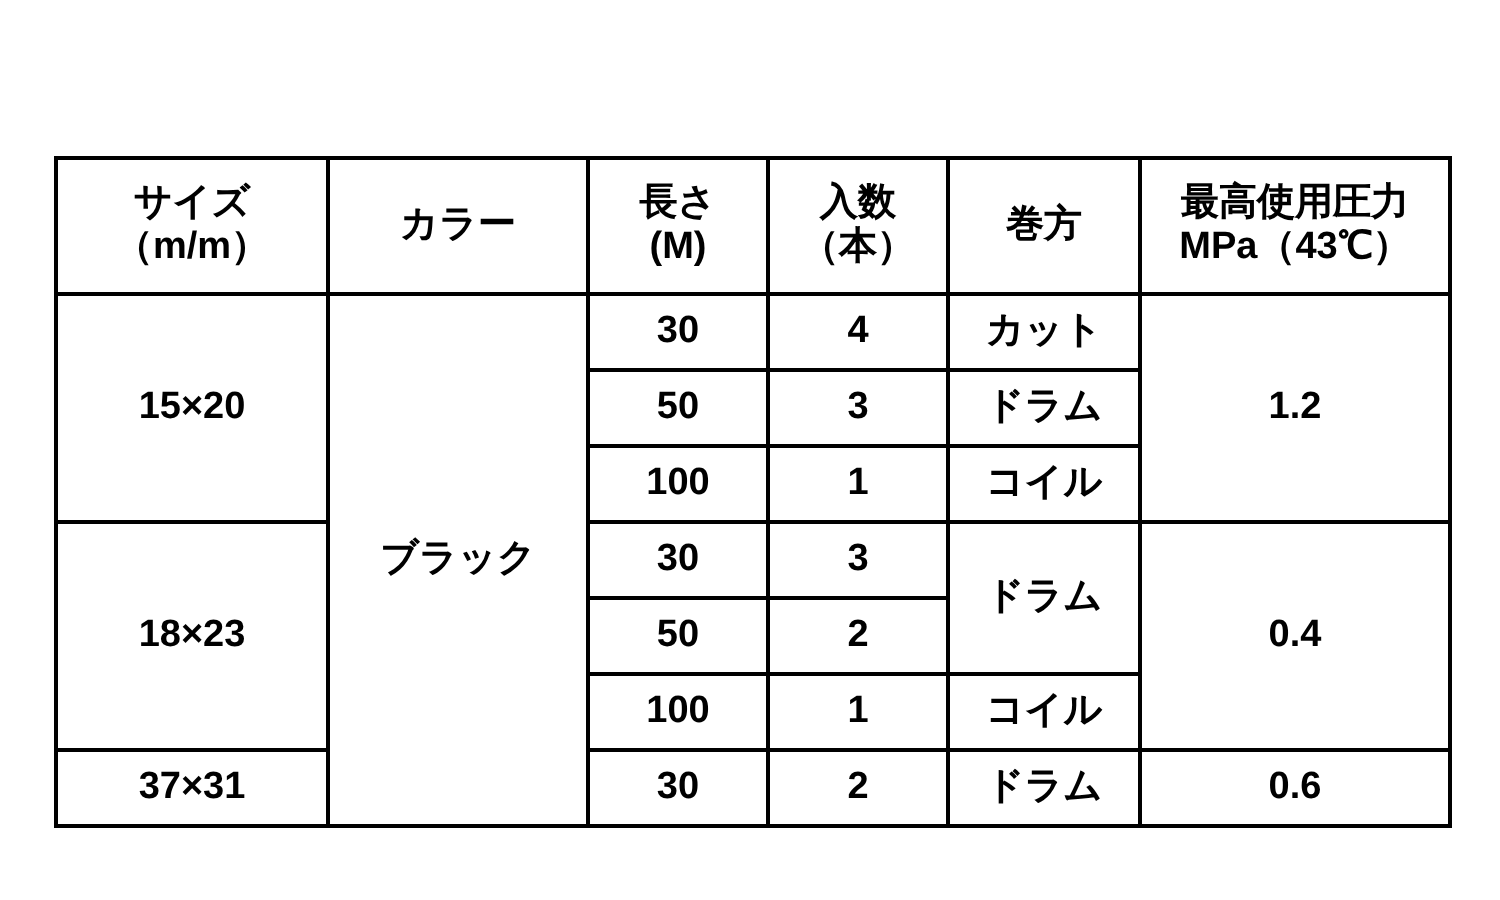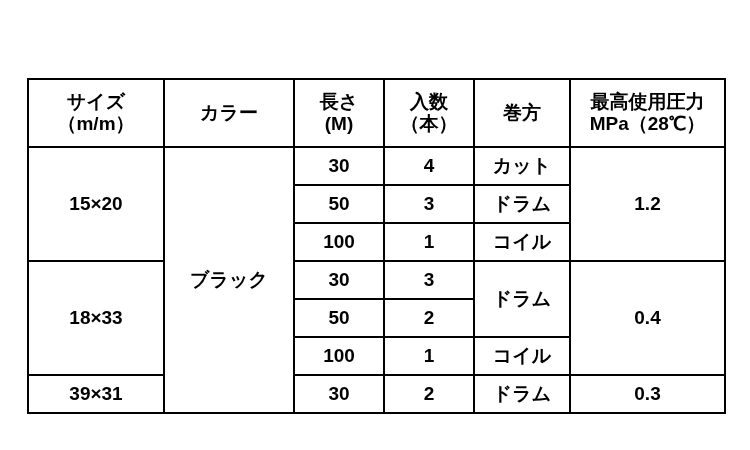--- a/index.html
+++ b/index.html
@@ -102,21 +102,21 @@
         </td>
         <td>
           <span class="hdr-line1 nowrap">入数</span>
           <span class="hdr-line2 nowrap">（本）</span>
         </td>
         <td>
           <span class="hdr-line1 nowrap">巻方</span>
         </td>
         <td>
           <span class="hdr-line1 nowrap">最高使用圧力</span>
-          <span class="hdr-line2 nowrap">MPa（28℃）</span>
+          <span class="hdr-line2 nowrap">MPa（43℃）</span>
         </td>
       </tr>
     </thead>
     <tbody>
 
       <tr>
         <td class="size-cell" rowspan="3">15×20</td>
         <td class="color-cell" rowspan="7">ブラック</td>
         <td class="num-cell">30</td>
         <td class="num-cell">4</td>
@@ -128,38 +128,38 @@
         <td class="num-cell">3</td>
         <td class="wind-cell">ドラム</td>
       </tr>
       <tr>
         <td class="num-cell">100</td>
         <td class="num-cell">1</td>
         <td class="wind-cell">コイル</td>
       </tr>
 
       <tr>
-        <td class="size-cell" rowspan="3">18×33</td>
+        <td class="size-cell" rowspan="3">18×23</td>
         <td class="num-cell">30</td>
         <td class="num-cell">3</td>
         <td class="wind-cell" rowspan="2">ドラム</td>
         <td class="press-cell" rowspan="3">0.4</td>
       </tr>
       <tr>
         <td class="num-cell">50</td>
         <td class="num-cell">2</td>
       </tr>
       <tr>
         <td class="num-cell">100</td>
         <td class="num-cell">1</td>
         <td class="wind-cell">コイル</td>
       </tr>
 
       <tr>
-        <td class="size-cell">39×31</td>
+        <td class="size-cell">37×31</td>
         <td class="num-cell">30</td>
         <td class="num-cell">2</td>
         <td class="wind-cell">ドラム</td>
-        <td class="press-cell">0.3</td>
+        <td class="press-cell">0.6</td>
       </tr>
     </tbody>
   </table>
 </div>
 
 </body></html>

